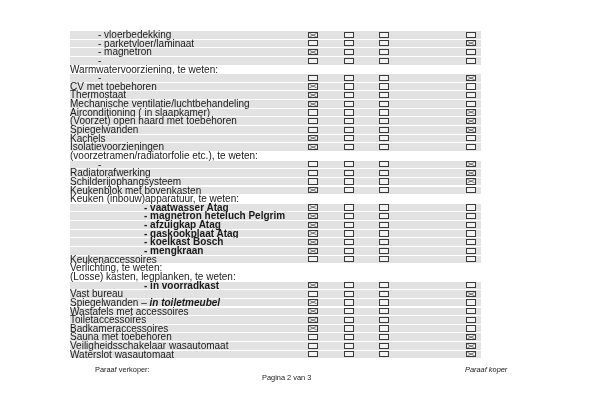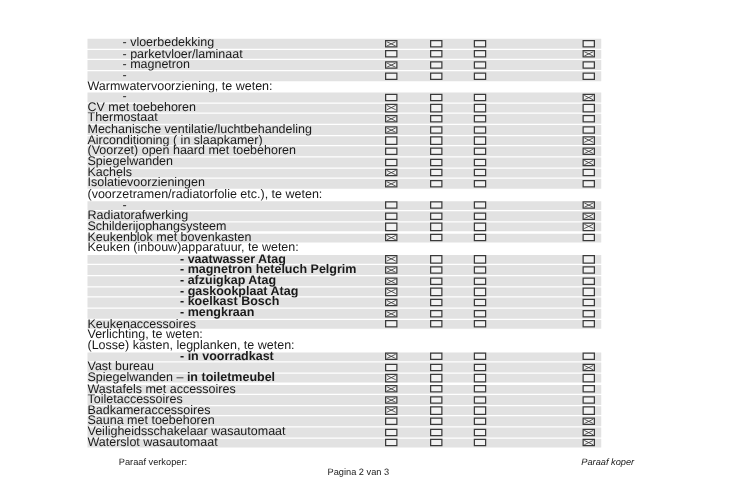--- a/index.html
+++ b/index.html
@@ -12,21 +12,21 @@
     }
     .row {
       position: relative; height: 7.6px; margin-bottom: 1.05px;
       font-size: 10px; line-height: 7.6px; white-space: nowrap; text-align: right;
     }
     .row.item { background: #e2e2e2; }
     .row.header { background: transparent; }
     .row .label { position: absolute; left: 0; top: 0; }
     .row.sub .label { left: 28px; }
     .row.bold .label { font-weight: bold; margin-left: 46px; }
-    .row .label .b { font-weight: bold; }
+    .row .label .b { font-weight: bold; font-style: italic; }
     .cb {
       position: absolute; top: 0.6px; width: 10px; height: 6.2px;
       border: 0.9px solid #3a3a3a; background: #f2f2f2; box-sizing: border-box;
     }
     .cb.c1 { left: 238px; }
     .cb.c2 { left: 274px; }
     .cb.c3 { left: 309px; }
     .cb.c4 { left: 396px; }
     .cb svg { position: absolute; left: 0; top: 0; width: 100%; height: 100%; display: none; }
     .cb.checked svg { display: block; }

